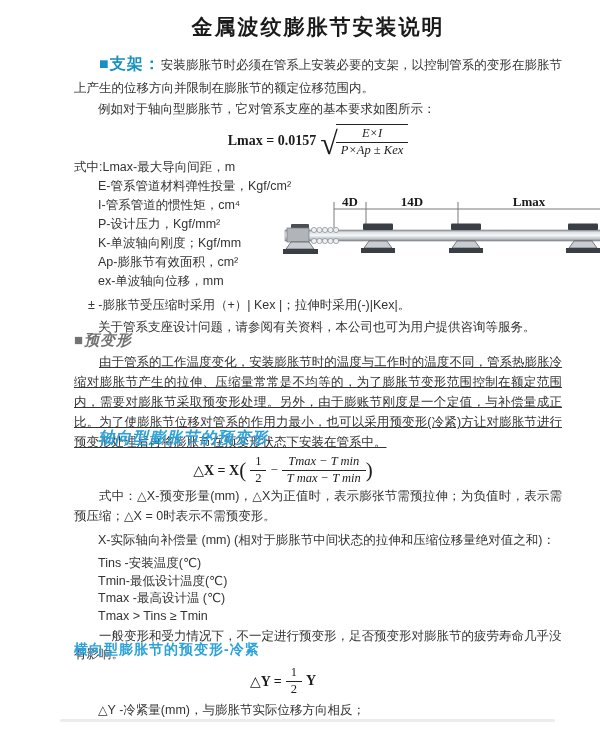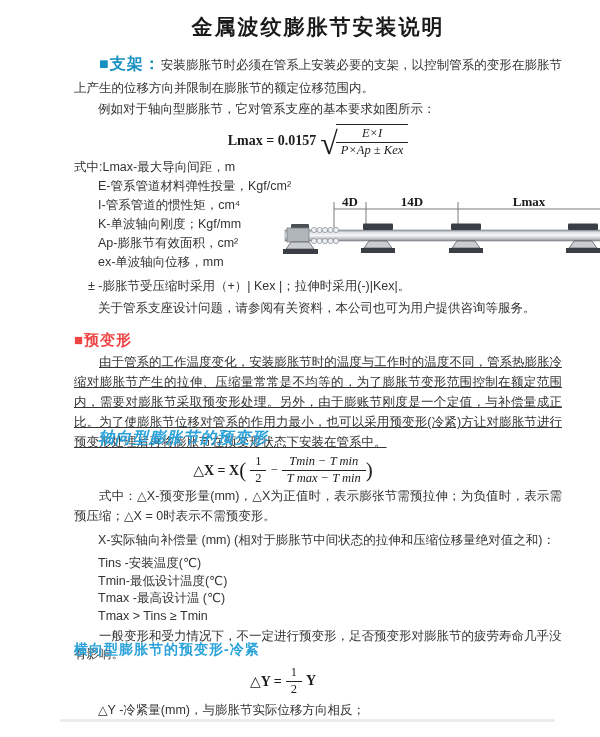--- a/index.html
+++ b/index.html
@@ -7,21 +7,21 @@
     width:600px;height:737px;background:#ffffff;
     font-family:"Liberation Sans","DejaVu Sans",sans-serif;
     color:#333;position:relative;overflow:hidden;
   }
   .abs{position:absolute;padding-left:36px;}
   .title{
     left:0;right:0;top:13px;text-align:center;
     font-size:21px;font-weight:bold;color:#1a1a1a;letter-spacing:2px;
   }
   .sec-head-inline{color:#1590c0;font-weight:bold;font-size:16px;letter-spacing:1px;}
-  .sec-head{color:#ef4444;font-weight:bold;font-size:15px;letter-spacing:1px;}
+  .sec-head{color:#737373;font-weight:bold;font-size:15px;letter-spacing:1px;font-style:italic;}
   .sub-head{color:#2ba3da;font-weight:bold;font-size:16px;letter-spacing:1px;}
   .body-txt{font-size:12.5px;line-height:23px;text-align:justify;color:#333;}
   .indent{text-indent:2em;}
   .var-line{font-size:12.5px;color:#333;}
   
   .formula{font-family:"Liberation Serif","DejaVu Serif",serif;color:#1c1c1c;white-space:nowrap;}
   .f-bold{font-weight:bold;font-size:14px;}
   .f-it{font-style:italic;font-size:12.5px;}
   .frac{display:inline-block;text-align:center;vertical-align:middle;line-height:1.1;}
   .frac .num{display:block;border-bottom:1px solid #222;padding:0 5px 1px;}
@@ -44,20 +44,21 @@
 
 <div class="abs formula" style="left:0;right:0;top:124px;text-align:center;">
   <span class="f-bold f-mid">Lmax = 0.0157</span>
   <span class="radic">√</span><span class="radicand"><span class="frac f-it"><span class="num">E×I</span><span class="den">P×Ap ± Kex</span></span></span>
 </div>
 
 <div class="abs" style="left:38px;top:158px;">
   <div class="var-line" style="line-height:19px;">式中:Lmax-最大导向间距，m</div>
   <div class="var-line" style="line-height:19px;padding-left:24px;">E-管系管道材料弹性投量，Kgf/cm²</div>
   <div class="var-line" style="line-height:19px;padding-left:24px;">I-管系管道的惯性矩，cm⁴</div>
+  <div class="var-line" style="line-height:19px;padding-left:24px;">P-设计压力，Kgf/mm²</div>
   <div class="var-line" style="line-height:19px;padding-left:24px;">K-单波轴向刚度；Kgf/mm</div>
   <div class="var-line" style="line-height:19px;padding-left:24px;">Ap-膨胀节有效面积，cm²</div>
   <div class="var-line" style="line-height:19px;padding-left:24px;">ex-单波轴向位移，mm</div>
   <div class="var-line" style="line-height:22px;padding-left:14px;margin-top:3px;">± -膨胀节受压缩时采用（+）| Kex |；拉伸时采用(-)|Kex|。</div>
   <div class="var-line" style="line-height:22px;padding-left:24px;">关于管系支座设计问题，请参阅有关资料，本公司也可为用户提供咨询等服务。</div>
 </div>
 
 <div class="abs" style="left:245px;top:195px;width:355px;height:65px;">
   <svg width="355" height="65" viewBox="0 0 355 65">
     <defs>
@@ -125,21 +126,21 @@
 
 <div class="abs sec-head" style="left:38px;top:331px;">■预变形</div>
 <div class="abs body-txt indent" style="left:38px;right:38px;top:352px;line-height:20px;text-decoration:underline;">由于管系的工作温度变化，安装膨胀节时的温度与工作时的温度不同，管系热膨胀冷缩对膨胀节产生的拉伸、压缩量常常是不均等的，为了膨胀节变形范围控制在额定范围内，需要对膨胀节采取预变形处理。另外，由于膨账节刚度是一个定值，与补偿量成正比。为了使膨胀节位移对管系的作用力最小，也可以采用预变形(冷紧)方让对膨胀节进行预变形处理后再将膨胀节在预变形状态下安装在管系中。</div>
 
 <div class="abs sub-head" style="left:62px;top:428px;font-style:italic;">轴向型膨胀节的预变形</div>
 
 <div class="abs formula" style="left:0;right:70px;top:455px;text-align:center;">
   <span class="f-bold f-mid">△X = X</span><span class="bigp f-mid">(</span>
   <span class="frac f-it" style="font-style:normal;"><span class="num">1</span><span class="den">2</span></span>
   <span class="f-mid" style="font-size:13px;">−</span>
-  <span class="frac f-it"><span class="num">Tmin − T min</span><span class="den">T max − T min</span></span><span class="bigp f-mid">)</span>
+  <span class="frac f-it"><span class="num">Tmax − T min</span><span class="den">T max − T min</span></span><span class="bigp f-mid">)</span>
 </div>
 
 <div class="abs" style="left:38px;right:38px;top:487px;">
   <div class="body-txt indent" style="line-height:19.5px;">式中：△X-预变形量(mm)，△X为正值时，表示膨张节需预拉伸；为负值时，表示需预压缩；△X = 0时表示不需预变形。</div>
   <div class="var-line" style="line-height:20px;padding-left:24px;margin-top:4px;">X-实际轴向补偿量 (mm) (相对于膨胀节中间状态的拉伸和压缩位移量绝对值之和)：</div>
   <div class="var-line" style="line-height:17.5px;padding-left:24px;margin-top:5px;">Tins -安装温度(℃)</div>
   <div class="var-line" style="line-height:17.5px;padding-left:24px;">Tmin-最低设计温度(℃)</div>
   <div class="var-line" style="line-height:17.5px;padding-left:24px;">Tmax -最高设计温 (℃)</div>
   <div class="var-line" style="line-height:17.5px;padding-left:24px;">Tmax &gt; Tins ≥ Tmin</div>
   <div class="var-line indent" style="line-height:18px;margin-top:2px;">一般变形和受力情况下，不一定进行预变形，足否预变形对膨胀节的疲劳寿命几乎没有影响。</div>

